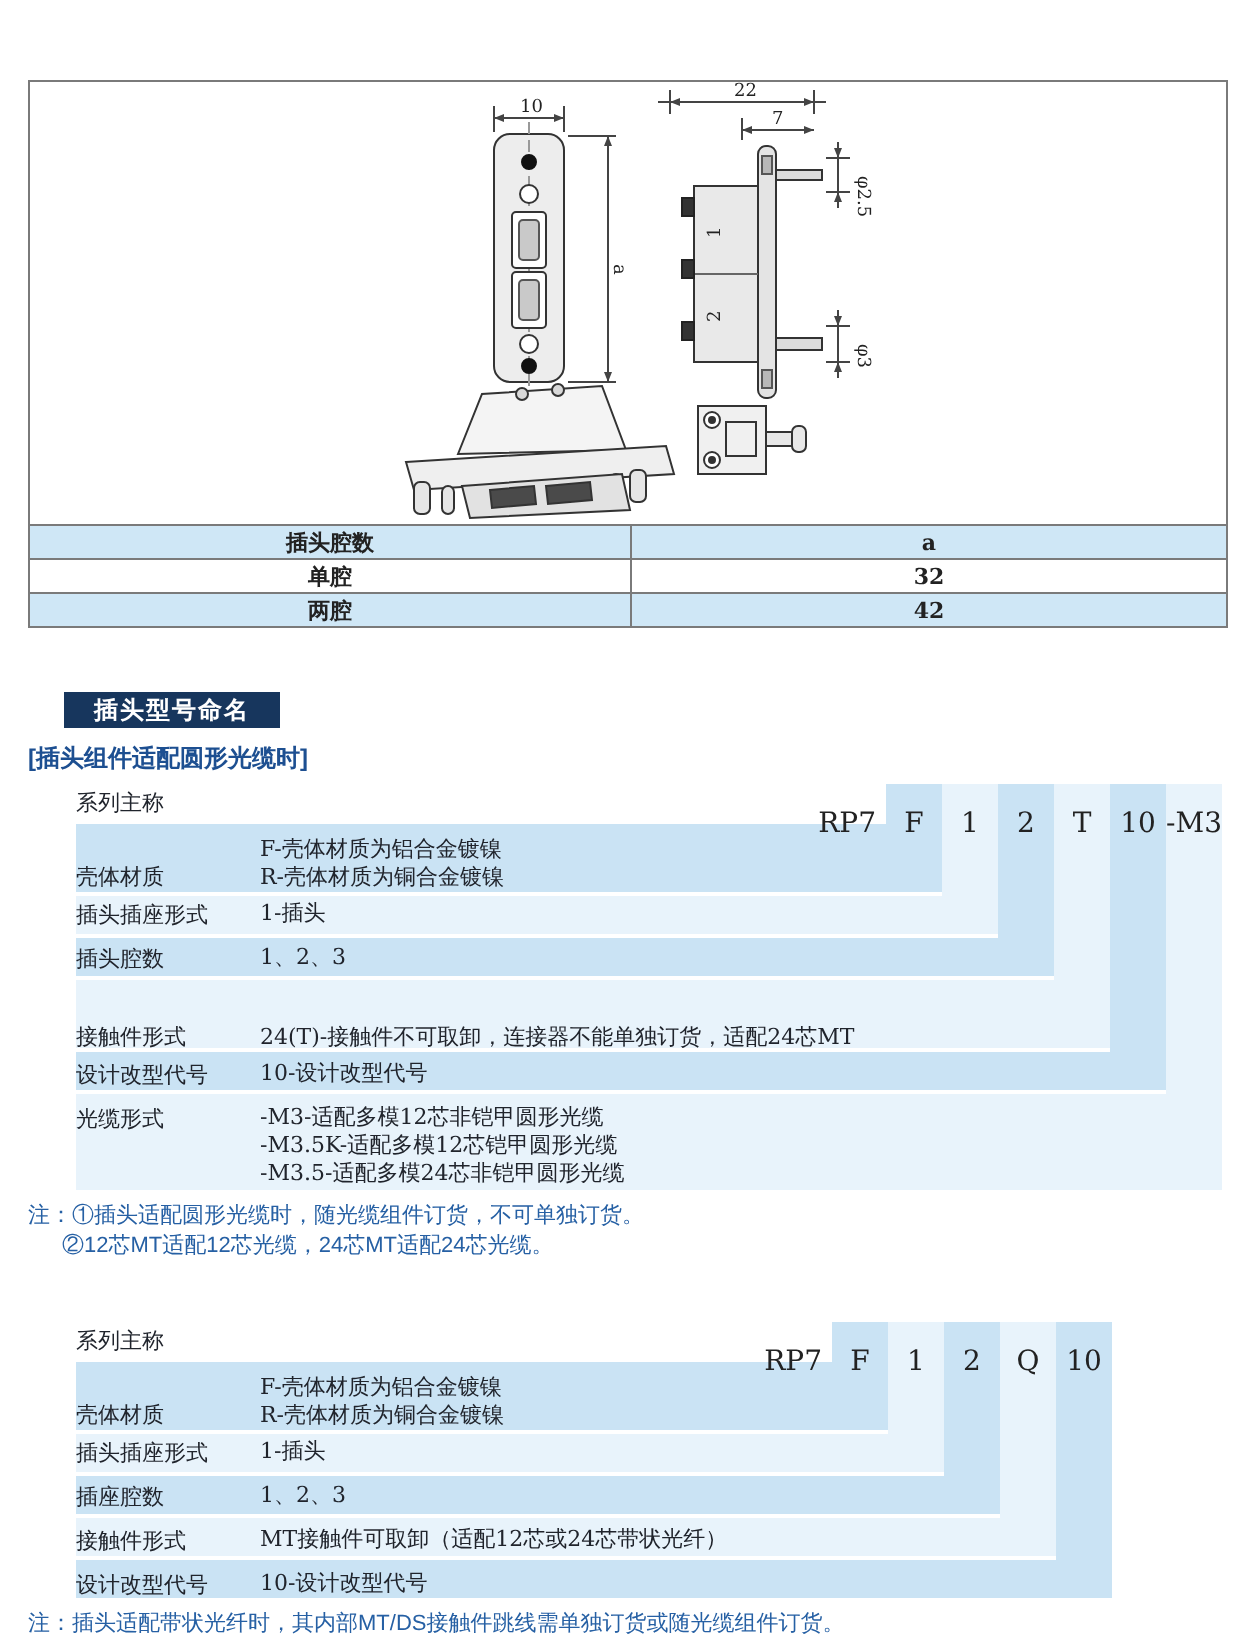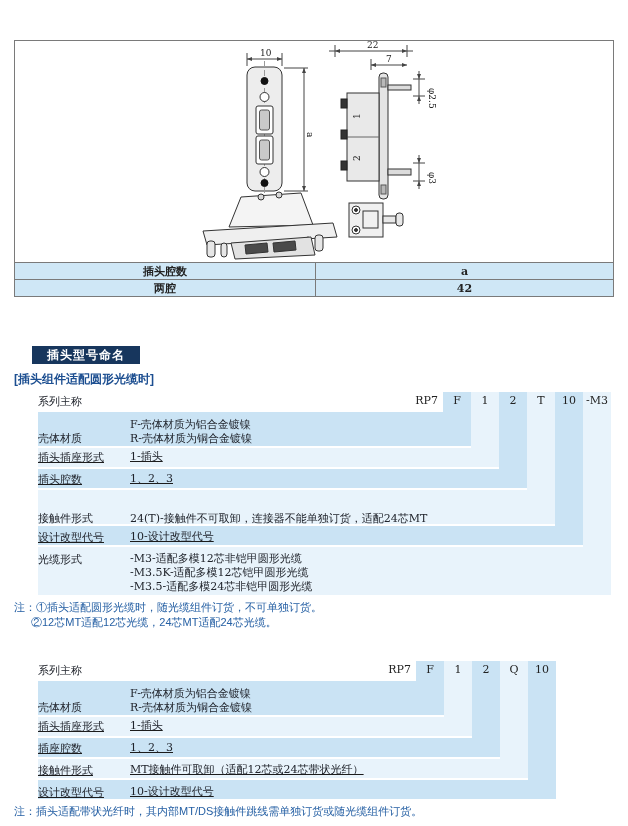--- a/index.html
+++ b/index.html
@@ -27,26 +27,26 @@
 
   
   .naming{position:absolute;left:38px;}
   .naming1{top:392px;width:573px;height:203px;}
   .naming2{top:661px;width:518px;height:138px;}
   .band,.bar{position:absolute;}
   .band{z-index:0;} .bar{z-index:1;top:0;width:28px;}
   .light{background:#cae3f4;} .xlight{background:#e8f3fb;}
   .nrows{position:absolute;top:0;left:0;width:100%;z-index:2;}
   .nrow{display:flex;align-items:flex-start;padding-top:2px;box-sizing:border-box;margin-bottom:2px;}
-  .h1{height:18px;} .hs{height:20px;text-decoration:underline;} .hd{height:34px;align-items:flex-end;} .ht{height:48px;}
+  .h1{height:18px;} .hs{height:20px;} .hd{height:34px;align-items:flex-end;} .ht{height:48px;}
   .nrow .lab{flex:0 0 92px;font-size:11px;color:#20242c;}
   .nrow .desc{font-size:11px;line-height:14px;color:#20242c;}
   .nrow .desc span{display:block;white-space:nowrap;}
   .codes{position:absolute;top:0;left:0;z-index:3;width:100%;height:18px;}
-  .codes span{position:absolute;top:0;height:18px;line-height:17px;font-size:11px;color:#222;
+  .codes span{position:absolute;top:12px;height:18px;line-height:17px;font-size:14px;color:#222;
               text-align:center;width:28px;}
   .codes .rp7{width:64px;text-align:right;}
 
   .note{position:absolute;font-family:"Liberation Sans",sans-serif;font-weight:normal;
         font-size:11px;color:#2660a4;white-space:nowrap;}
   .n1{top:600px;left:14px;} .n2{top:615px;left:31px;} .n3{top:804px;left:14px;}
 
   svg text{font-family:"DejaVu Serif",serif;font-size:9px;fill:#222;}
 </style>
 </head>
@@ -151,20 +151,24 @@
       </g>
     </svg>
   </div>
 
   <table class="cavity-table">
     <tbody>
         <tr class="row-blue">
       <td class="c1">插头腔数</td>
       <td>a</td>
     </tr>
+    <tr class="row-white">
+      <td>单腔</td>
+      <td>32</td>
+    </tr>
     <tr class="row-blue">
       <td>两腔</td>
       <td>42</td>
     </tr>
   </tbody>
     </table>
 
   <div class="section-bar">
     <span>插头型号命名</span>
   </div>

